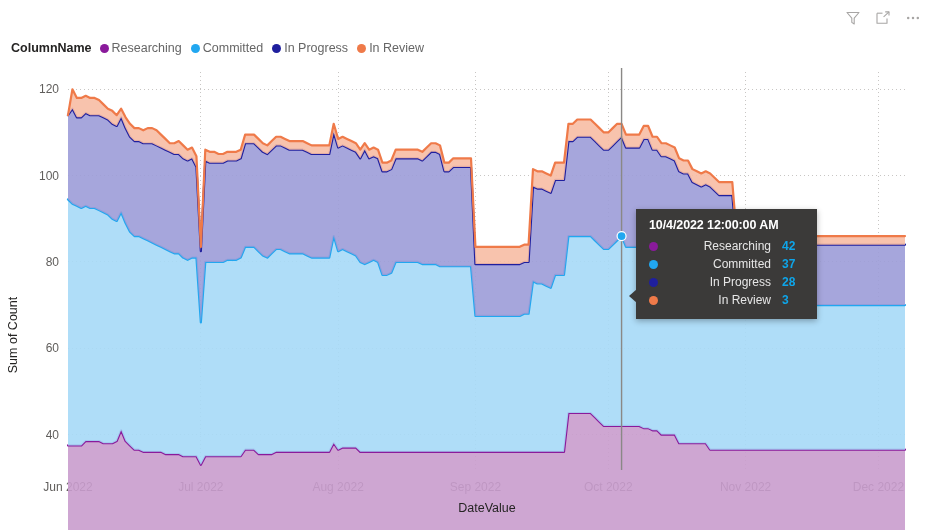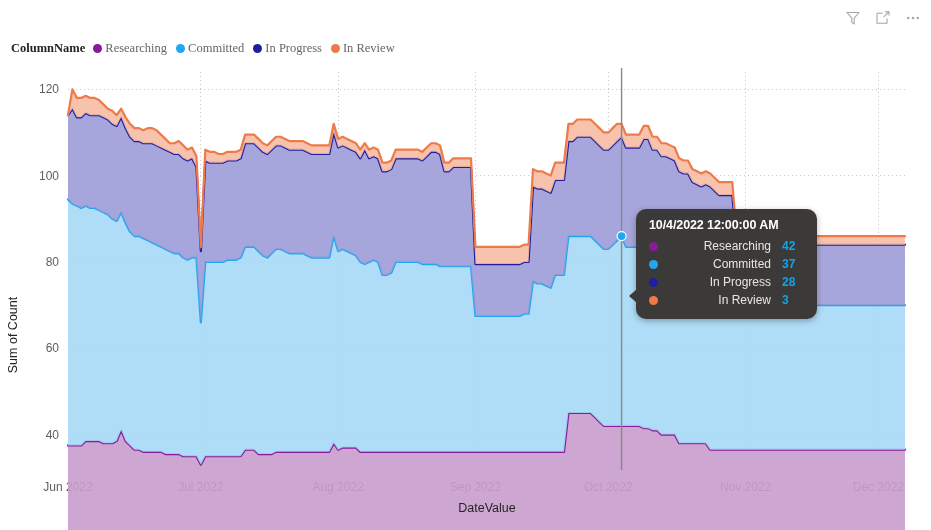--- a/index.html
+++ b/index.html
@@ -56,21 +56,20 @@
 
   
   .legend {
     position: absolute;
     left: 11px;
     top: 39px;
     height: 18px;
     display: flex;
     align-items: center;
     white-space: nowrap;
-    font-family: Liberation Serif, serif;
   }
   .legend-title {
     font-size: 12.5px;
     font-weight: bold;
     color: #252423;
     margin-right: 8px;
   }
   .legend-item {
     display: inline-flex;
     align-items: center;
@@ -110,21 +109,21 @@
     fill: #252423;
   }
 
   
   .tooltip {
     position: absolute;
     left: 636px;
     top: 209px;
     width: 181px;
     background: #3b3a39;
-    border-radius: 10px;
+    border-radius: 0;
     box-shadow: 0 2px 6px rgba(0,0,0,.30);
     padding: 9px 13px 10px 13px;
     box-sizing: border-box;
   }
   .tooltip::after {
     content: "";
     position: absolute;
     left: -7px;
     bottom: 16px;
     width: 0; height: 0;

